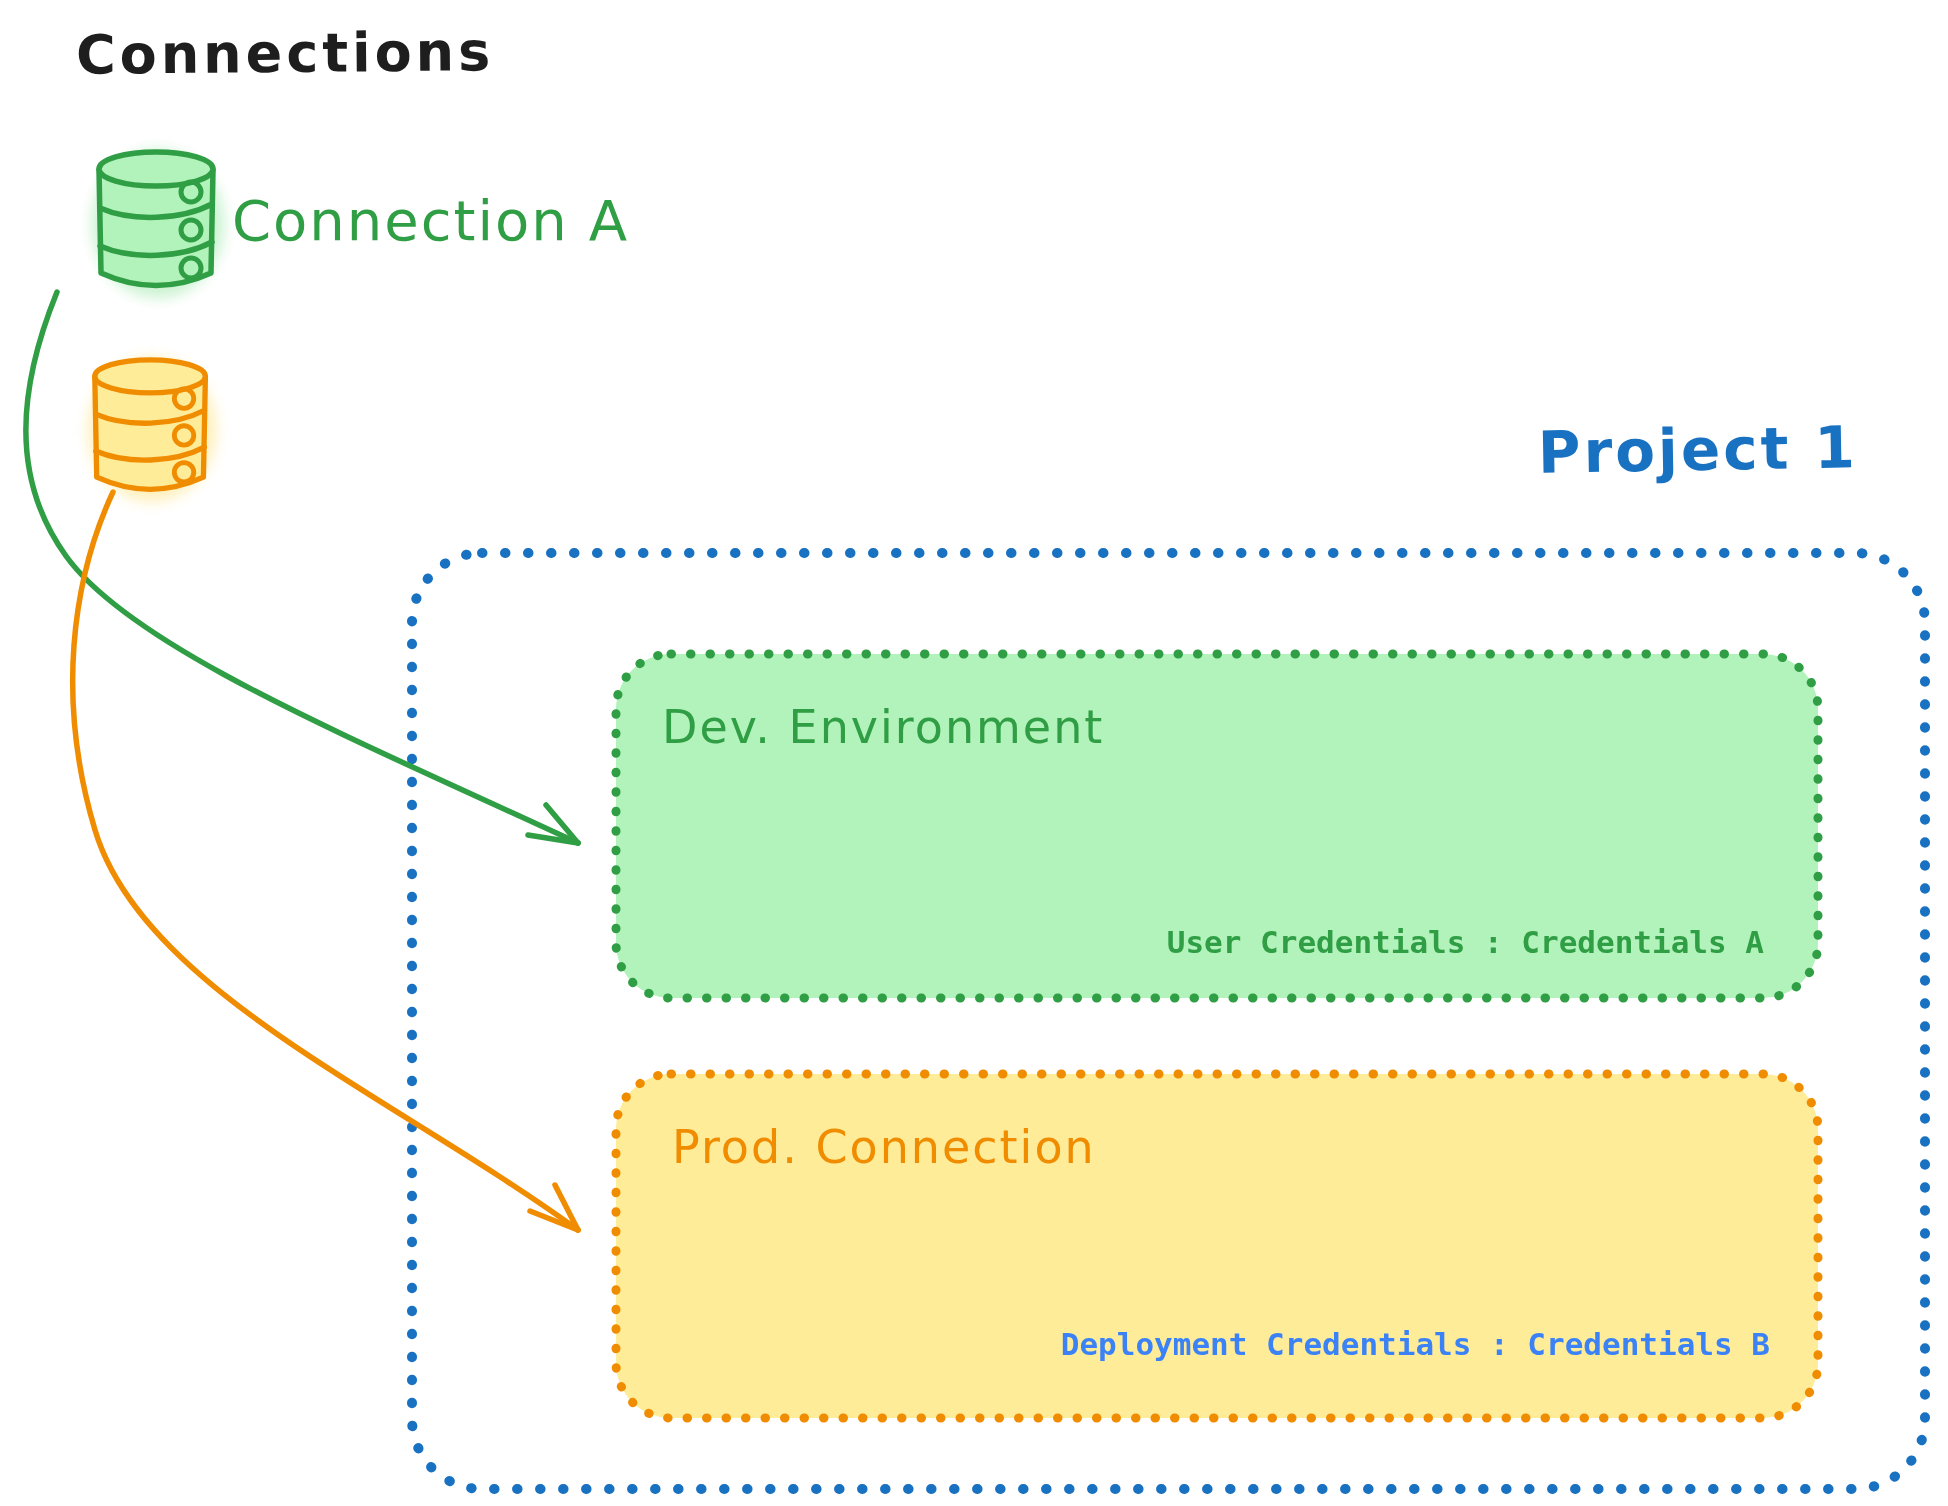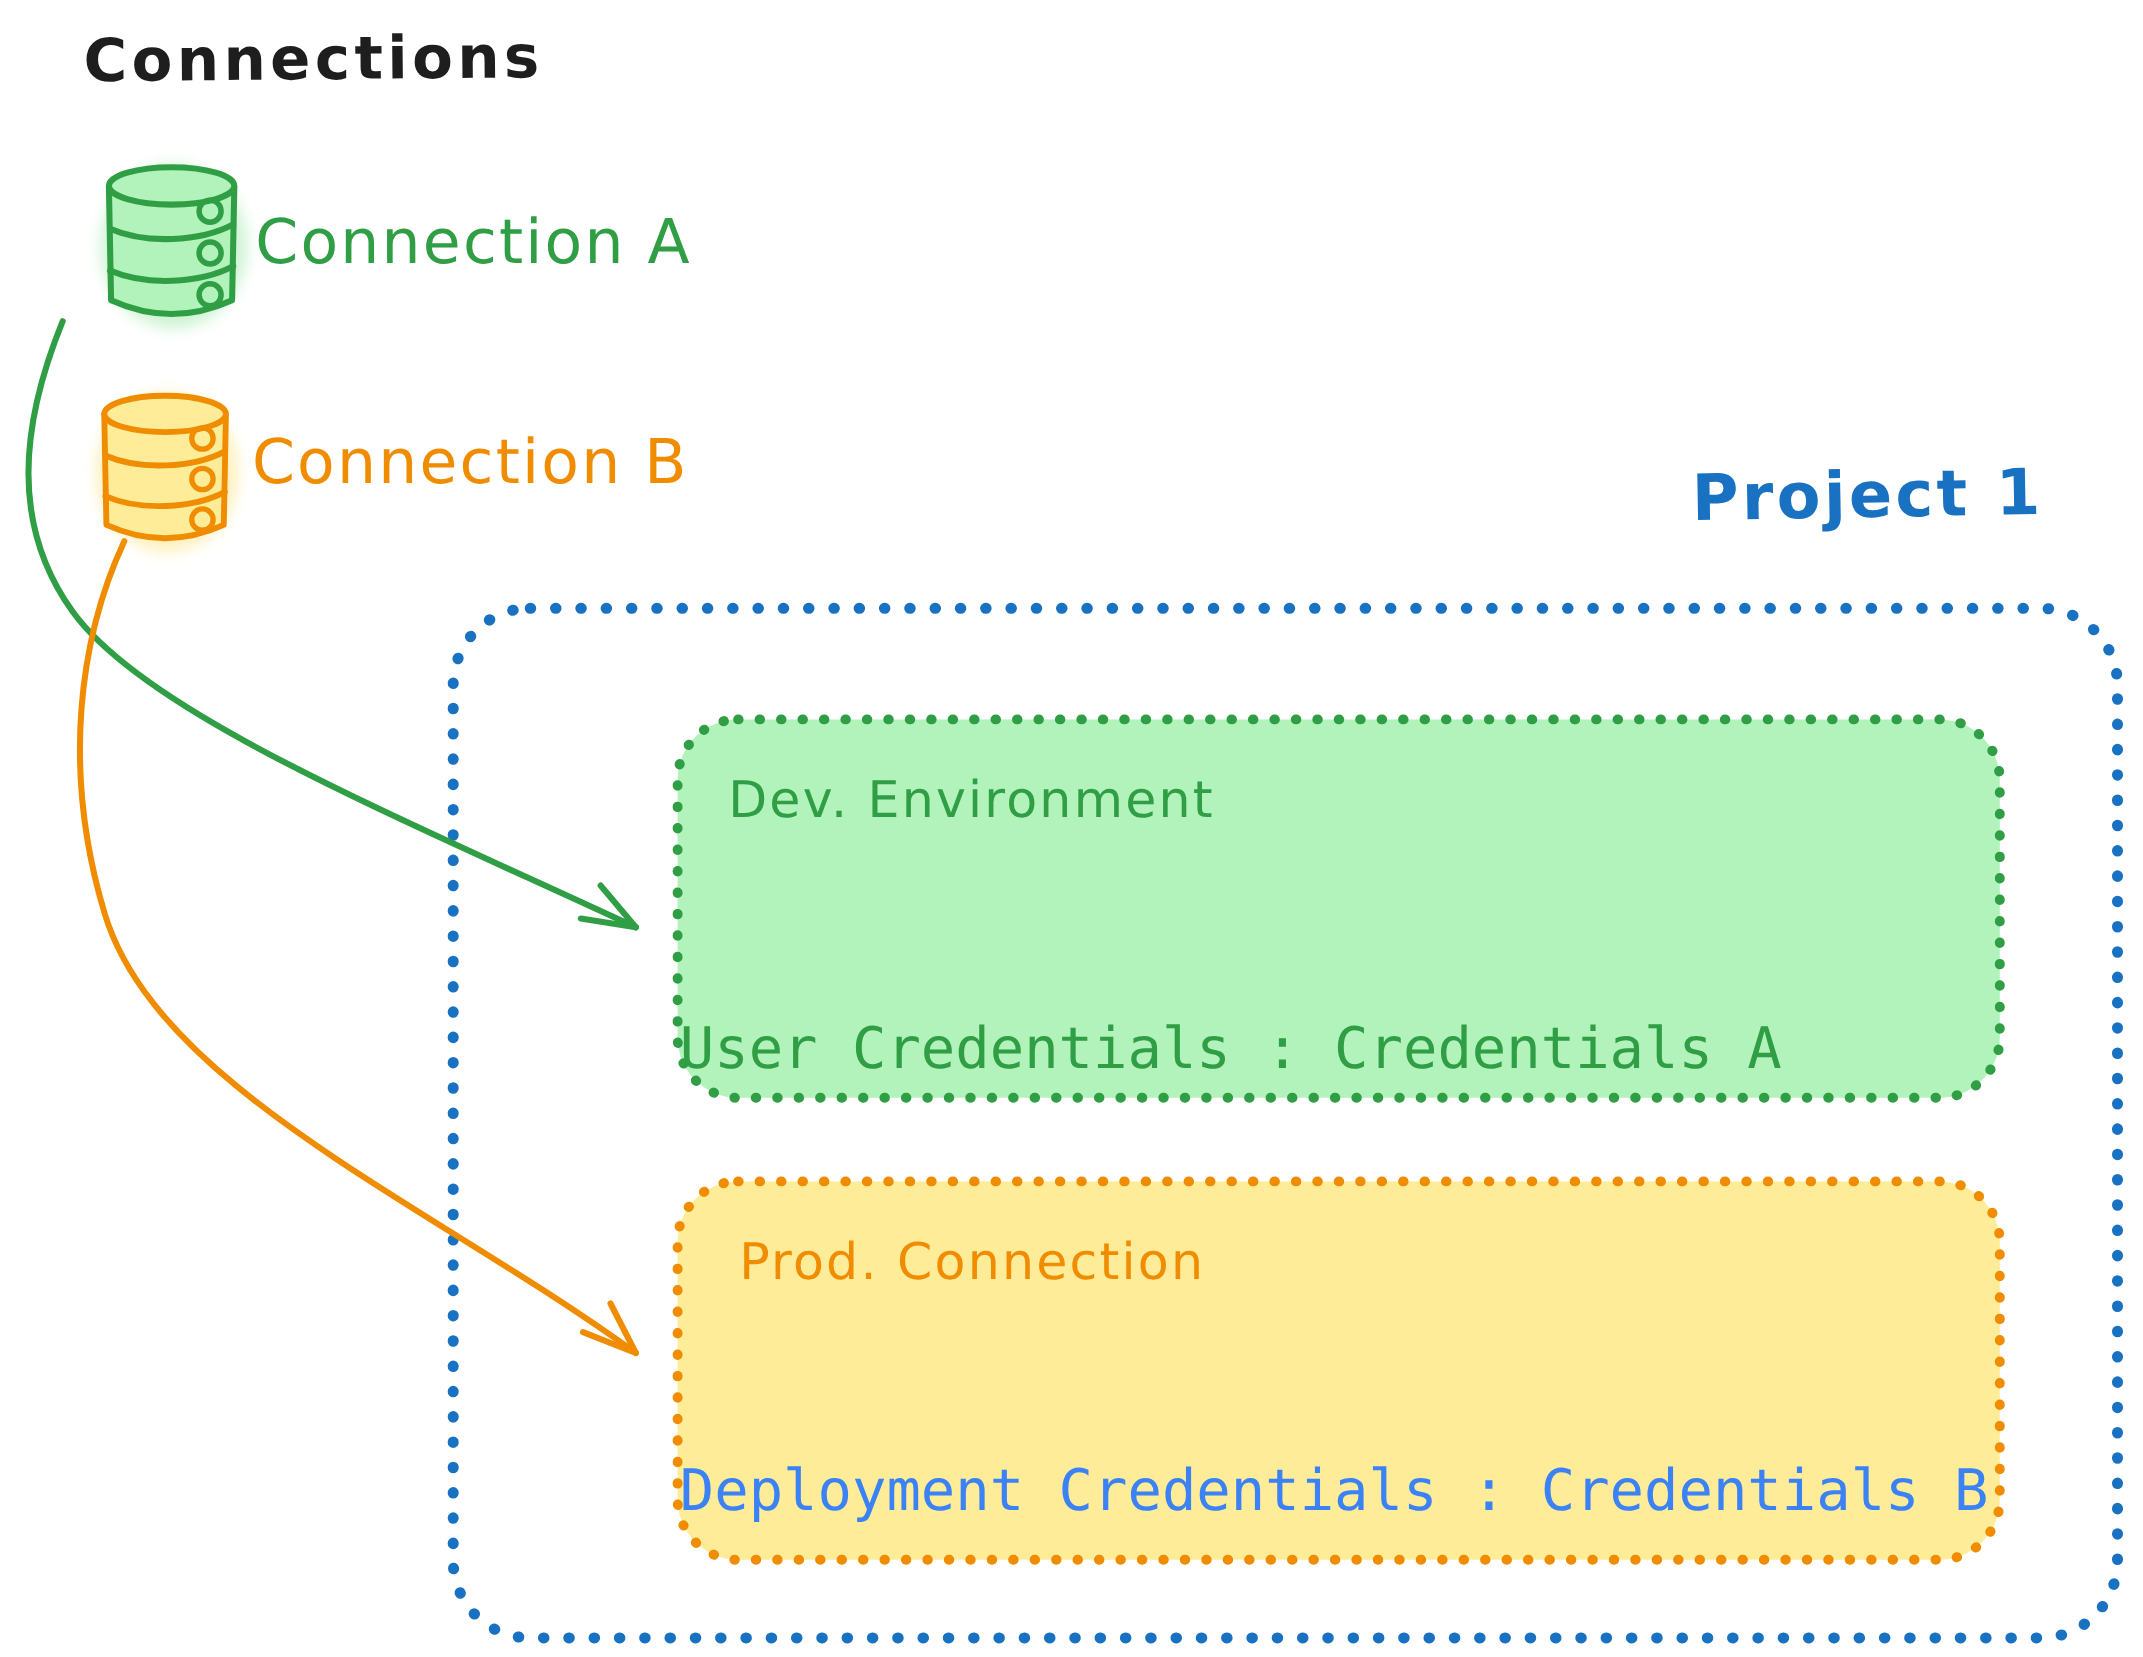--- a/index.html
+++ b/index.html
@@ -26,21 +26,22 @@
     left: 1538px; top: 416px;
     font-size: 58px; font-weight: 600; letter-spacing: 3px;
     color: #1971c2;
     transform: rotate(-1deg);
   }
   .env-title { font-size: 46px; font-weight: 500; letter-spacing: 2px; }
   .dev-title  { left: 662px; top: 700px;  color: #2f9e44; }
   .prod-title { left: 672px; top: 1120px; color: #f08c00; }
   .creds {
     font-family: "DejaVu Sans Mono", monospace;
-    font-size: 52px; font-weight: 400;
+    font-size: 31px; font-weight: 700;
+    text-align: right;
   }
   .creds-a { left: 618px; top: 924px;  width: 1146px; color: #2f9e44; }
   .creds-b { left: 618px; top: 1326px; width: 1152px; color: #3b82f6; }
 </style>
 </head>
 <body>
 
 <div class="canvas">
 
   <svg class="svg-layer" width="1948" height="1506" viewBox="0 0 1948 1506">
@@ -88,21 +89,20 @@
       <circle cx="99" cy="46" r="10" fill="none" stroke="#f08c00" stroke-width="5"></circle>
       <circle cx="99" cy="84" r="10" fill="none" stroke="#f08c00" stroke-width="5"></circle>
       <circle cx="99" cy="122" r="10" fill="none" stroke="#f08c00" stroke-width="5"></circle>
     </g>
   </svg>
 
   <div class="label heading">Connections</div>
 
   <div class="label conn-label conn-a">Connection A</div>
 
-  <div class="label conn-label conn-b">Connection B</div>
 
   <div class="label project-label">Project 1</div>
 
   <div class="label env-title dev-title">Dev. Environment</div>
 
   <div class="label creds creds-a">User Credentials : Credentials A</div>
 
   <div class="label env-title prod-title">Prod. Connection</div>
 
   <div class="label creds creds-b">Deployment Credentials : Credentials B</div>

